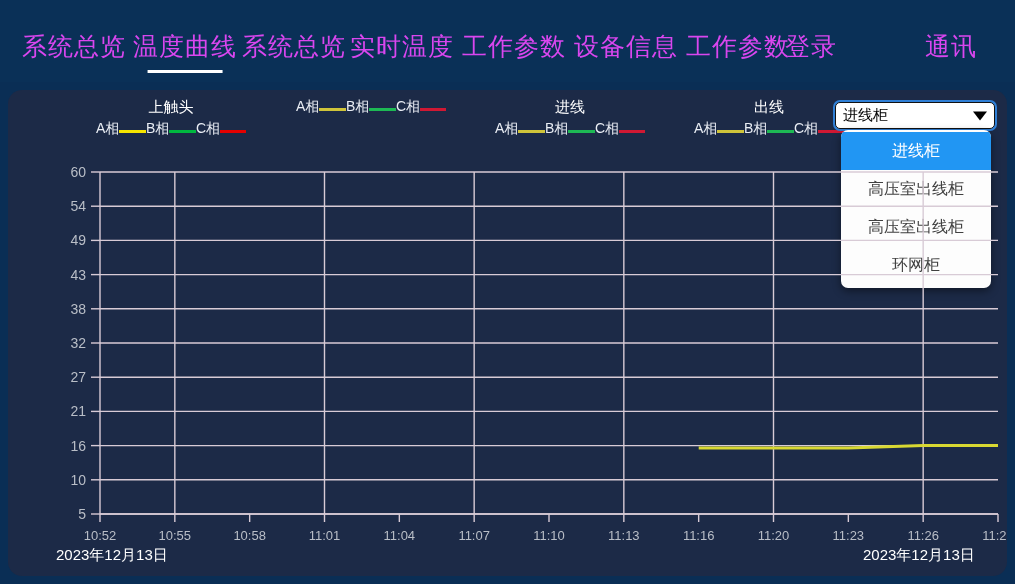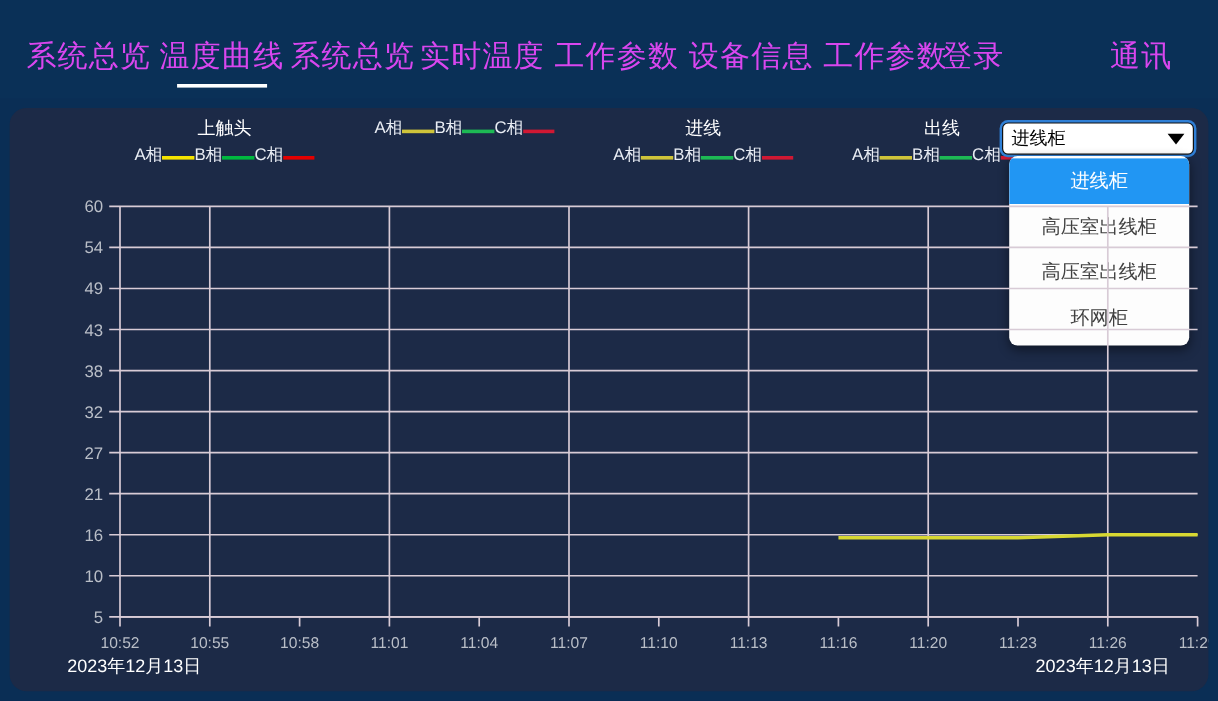--- a/index.html
+++ b/index.html
@@ -39,21 +39,21 @@
   
   .panel {
     position:absolute;
     left:8px; top:90px;
     width:999px; height:486px;
     background:#1c2a47;
     border-radius:14px;
   }
 
   
-  .legend { position:absolute; left:16px; top:0; width:822px; height:62px; }
+  .legend { position:absolute; left:0; top:0; width:822px; height:62px; }
   .legend-group { position:absolute; top:8px; }
   .legend-group-title {
     color:#ffffff;
     font-size:15px;
     text-align:center;
     white-space:nowrap;
     margin-bottom:3px;
   }
   .legend-items { display:flex; }
   .legend-item {

